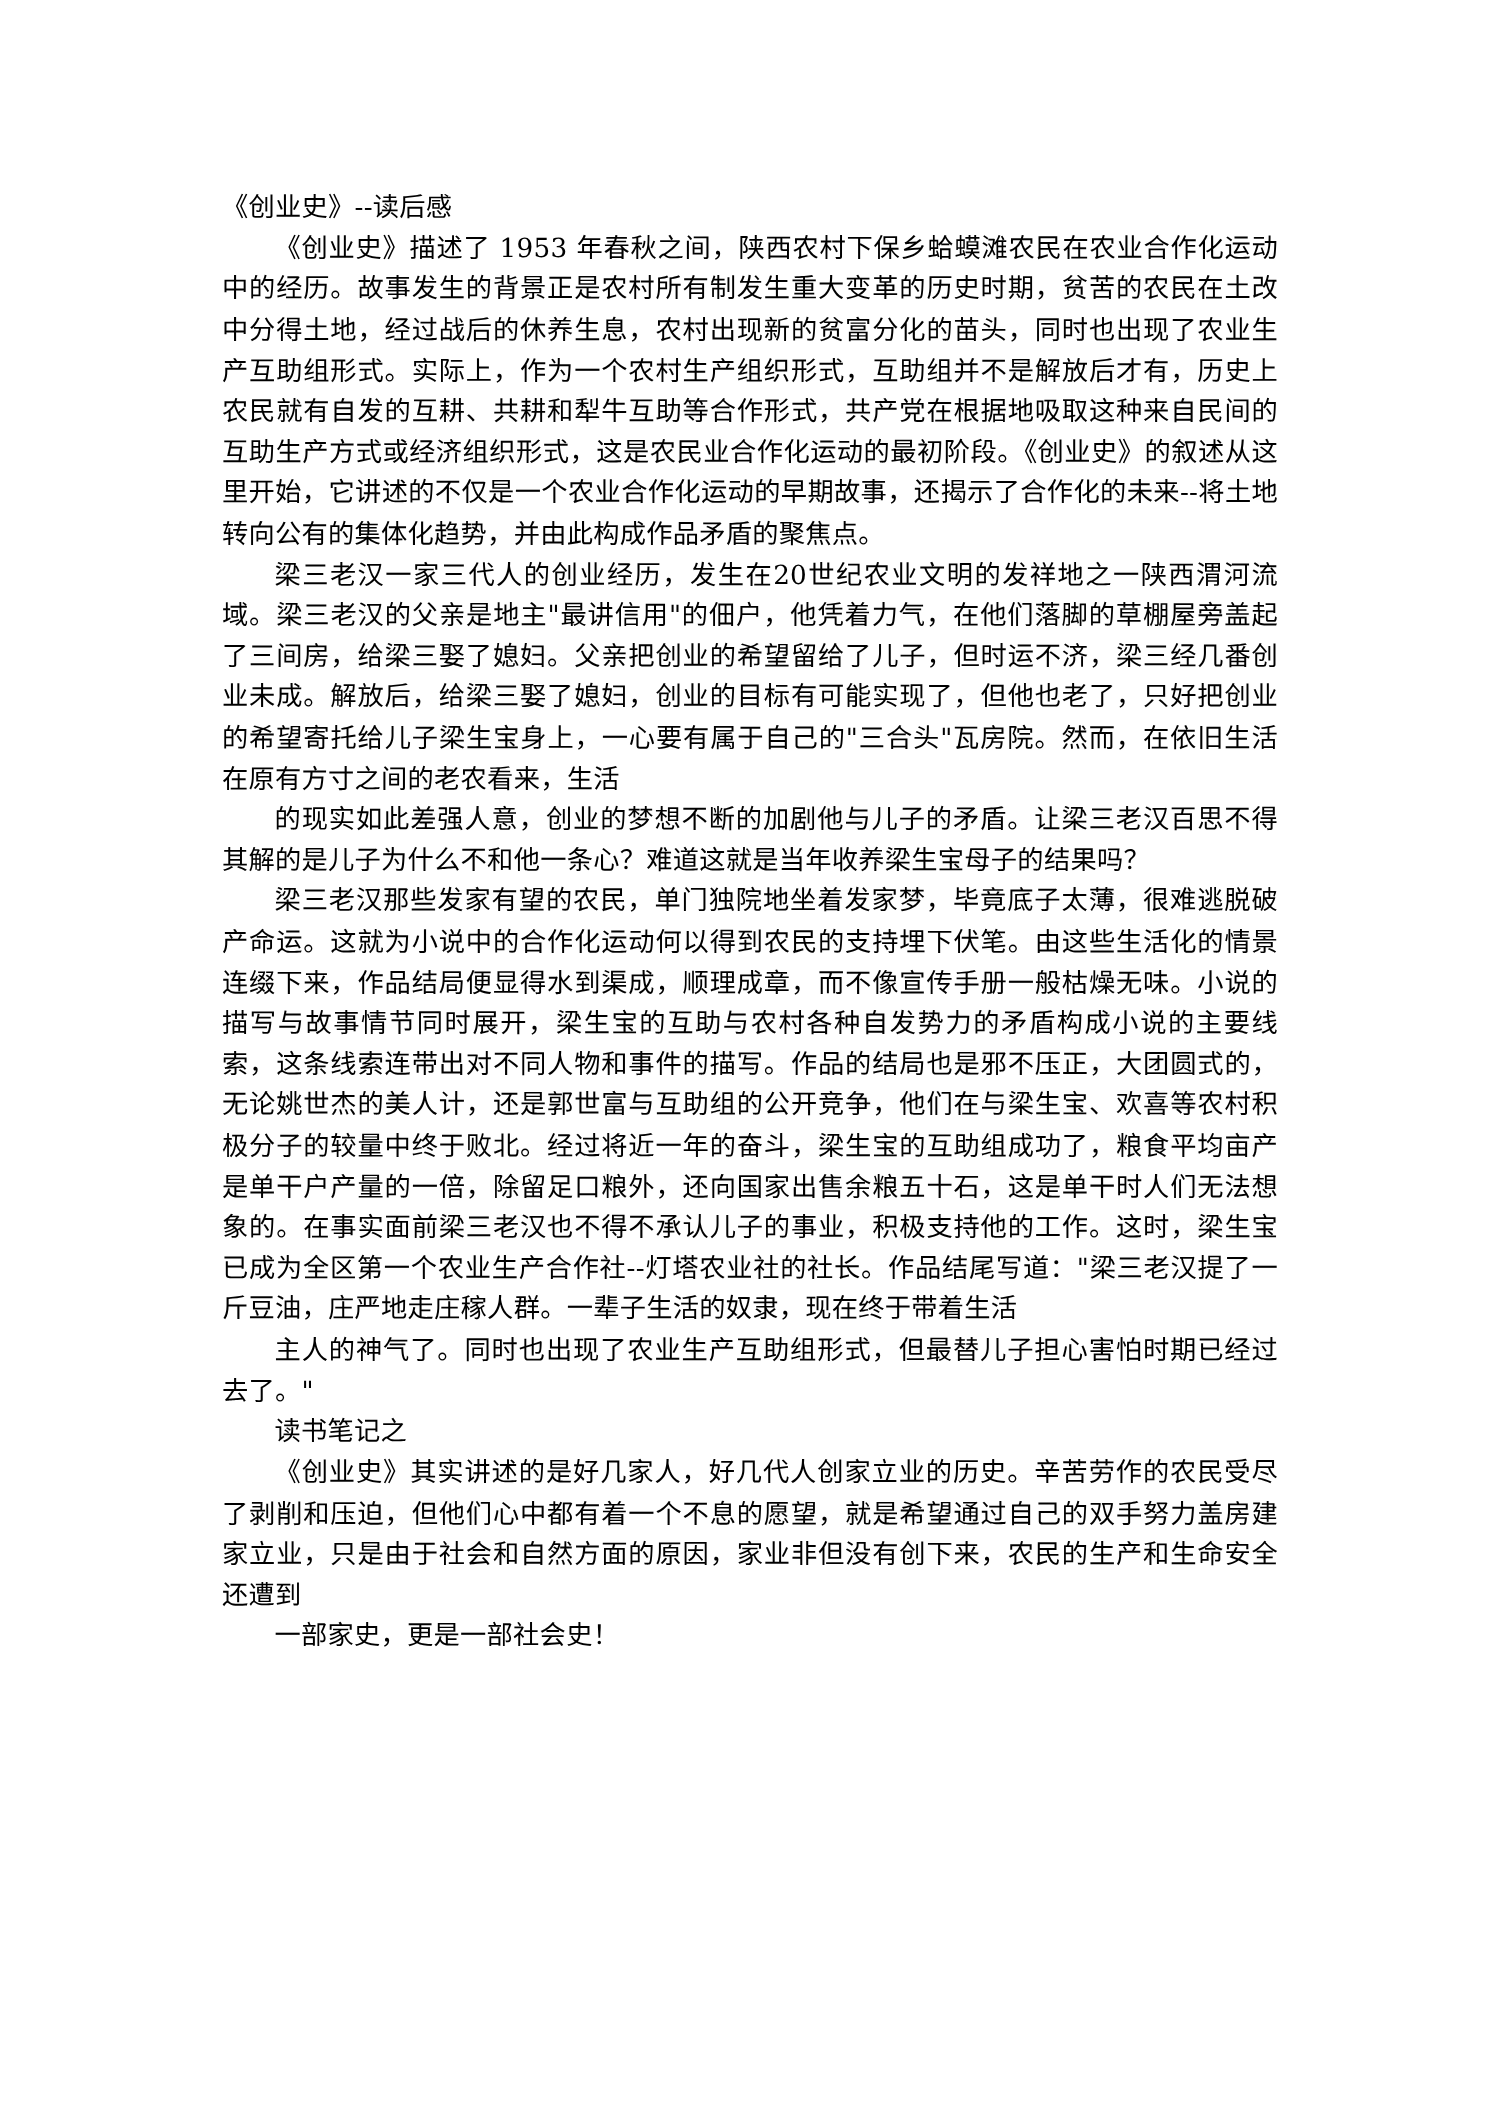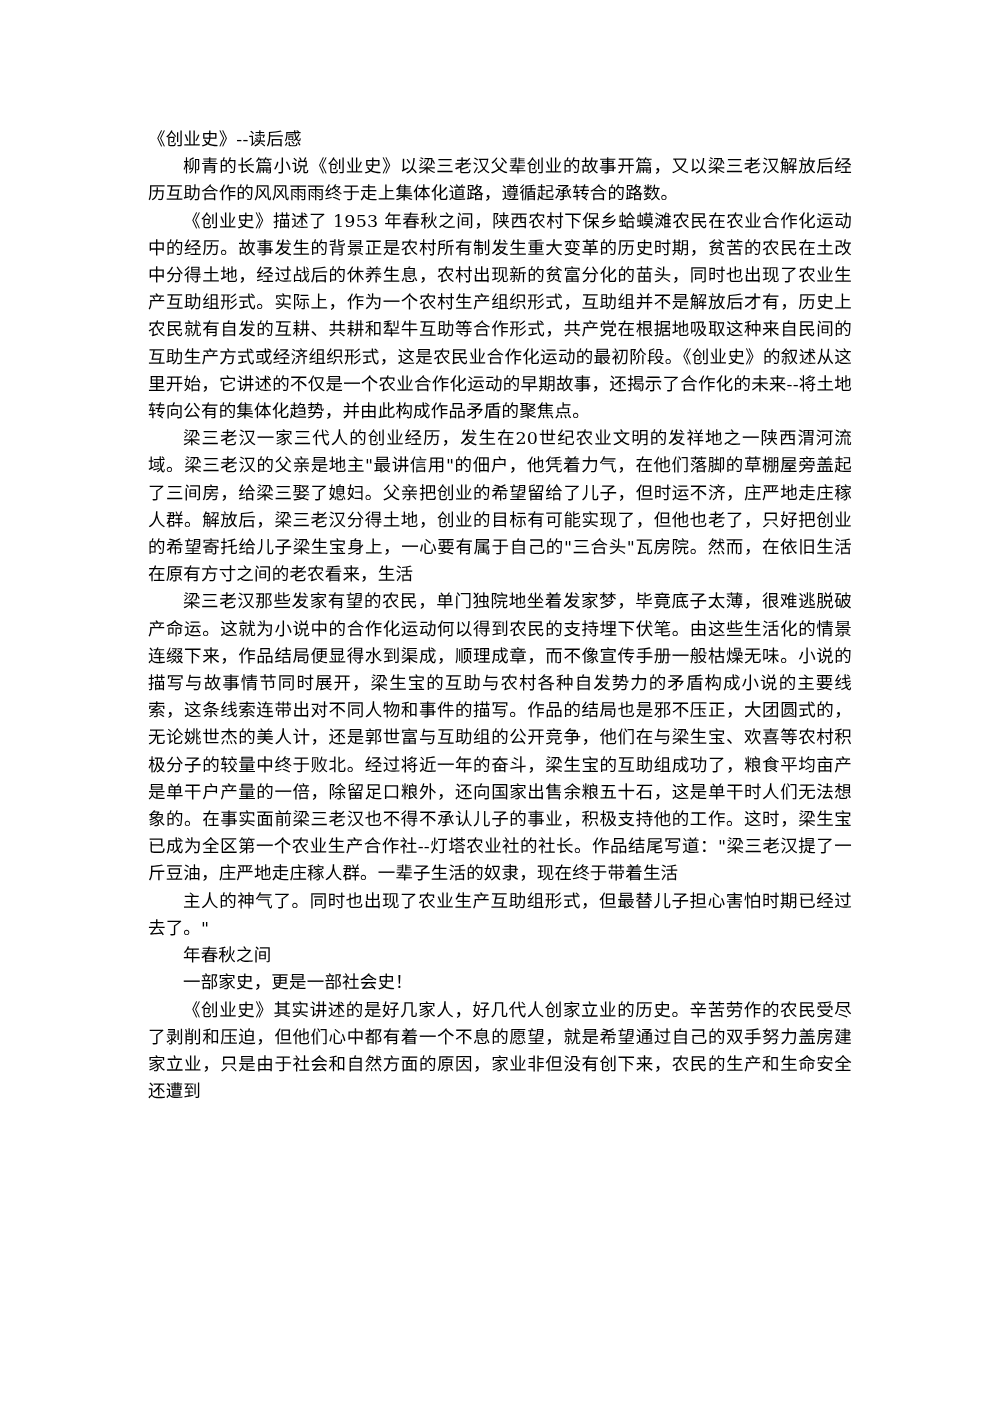--- a/index.html
+++ b/index.html
@@ -47,34 +47,34 @@
   }
 </style>
 </head>
 <body>
 
 <div class="page">
   <div class="doc-body">
 
     <p class="para noindent">《创业史》--读后感</p>
 
-    <p class="para indent">柳青的长篇小说《创业史》以梁三老汉父辈创业的故事开篇，又以梁三老汉解放后经历互助合作的风风雨雨终于走上集体化道路，遵循起承转合的路数。</p>
 
     <p class="para indent">《创业史》描述了 1953 年春秋之间，陕西农村下保乡蛤蟆滩农民在农业合作化运动中的经历。故事发生的背景正是农村所有制发生重大变革的历史时期，贫苦的农民在土改中分得土地，经过战后的休养生息，农村出现新的贫富分化的苗头，同时也出现了农业生产互助组形式。实际上，作为一个农村生产组织形式，互助组并不是解放后才有，历史上农民就有自发的互耕、共耕和犁牛互助等合作形式，共产党在根据地吸取这种来自民间的互助生产方式或经济组织形式，这是农民业合作化运动的最初阶段。《创业史》的叙述从这里开始，它讲述的不仅是一个农业合作化运动的早期故事，还揭示了合作化的未来--将土地转向公有的集体化趋势，并由此构成作品矛盾的聚焦点。</p>
 
-    <p class="para indent">梁三老汉一家三代人的创业经历，发生在20世纪农业文明的发祥地之一陕西渭河流域。梁三老汉的父亲是地主"最讲信用"的佃户，他凭着力气，在他们落脚的草棚屋旁盖起了三间房，给梁三娶了媳妇。父亲把创业的希望留给了儿子，但时运不济，庄严地走庄稼人群。解放后，梁三老汉分得土地，创业的目标有可能实现了，但他也老了，只好把创业的希望寄托给儿子梁生宝身上，一心要有属于自己的"三合头"瓦房院。然而，在依旧生活在原有方寸之间的老农看来，生活</p>
+    <p class="para indent">梁三老汉一家三代人的创业经历，发生在20世纪农业文明的发祥地之一陕西渭河流域。梁三老汉的父亲是地主"最讲信用"的佃户，他凭着力气，在他们落脚的草棚屋旁盖起了三间房，给梁三娶了媳妇。父亲把创业的希望留给了儿子，但时运不济，梁三经几番创业未成。解放后，给梁三娶了媳妇，创业的目标有可能实现了，但他也老了，只好把创业的希望寄托给儿子梁生宝身上，一心要有属于自己的"三合头"瓦房院。然而，在依旧生活在原有方寸之间的老农看来，生活</p>
 
+    <p class="para indent">的现实如此差强人意，创业的梦想不断的加剧他与儿子的矛盾。让梁三老汉百思不得其解的是儿子为什么不和他一条心？难道这就是当年收养梁生宝母子的结果吗？</p>
 
 
     <p class="para indent">梁三老汉那些发家有望的农民，单门独院地坐着发家梦，毕竟底子太薄，很难逃脱破产命运。这就为小说中的合作化运动何以得到农民的支持埋下伏笔。由这些生活化的情景连缀下来，作品结局便显得水到渠成，顺理成章，而不像宣传手册一般枯燥无味。小说的描写与故事情节同时展开，梁生宝的互助与农村各种自发势力的矛盾构成小说的主要线索，这条线索连带出对不同人物和事件的描写。作品的结局也是邪不压正，大团圆式的，无论姚世杰的美人计，还是郭世富与互助组的公开竞争，他们在与梁生宝、欢喜等农村积极分子的较量中终于败北。经过将近一年的奋斗，梁生宝的互助组成功了，粮食平均亩产是单干户产量的一倍，除留足口粮外，还向国家出售余粮五十石，这是单干时人们无法想象的。在事实面前梁三老汉也不得不承认儿子的事业，积极支持他的工作。这时，梁生宝已成为全区第一个农业生产合作社--灯塔农业社的社长。作品结尾写道："梁三老汉提了一斤豆油，庄严地走庄稼人群。一辈子生活的奴隶，现在终于带着生活</p>
 
     <p class="para indent">主人的神气了。同时也出现了农业生产互助组形式，但最替儿子担心害怕时期已经过去了。"</p>
 
 
-    <p class="para indent">年春秋之间</p>
+    <p class="para indent">读书笔记之</p>
 
 
+    <p class="para indent">《创业史》其实讲述的是好几家人，好几代人创家立业的历史。辛苦劳作的农民受尽了剥削和压迫，但他们心中都有着一个不息的愿望，就是希望通过自己的双手努力盖房建家立业，只是由于社会和自然方面的原因，家业非但没有创下来，农民的生产和生命安全还遭到</p>
+
     <p class="para indent">一部家史，更是一部社会史！</p>
-
-    <p class="para indent">《创业史》其实讲述的是好几家人，好几代人创家立业的历史。辛苦劳作的农民受尽了剥削和压迫，但他们心中都有着一个不息的愿望，就是希望通过自己的双手努力盖房建家立业，只是由于社会和自然方面的原因，家业非但没有创下来，农民的生产和生命安全还遭到</p>
 
   </div>
 </div>
 
 </body></html>

